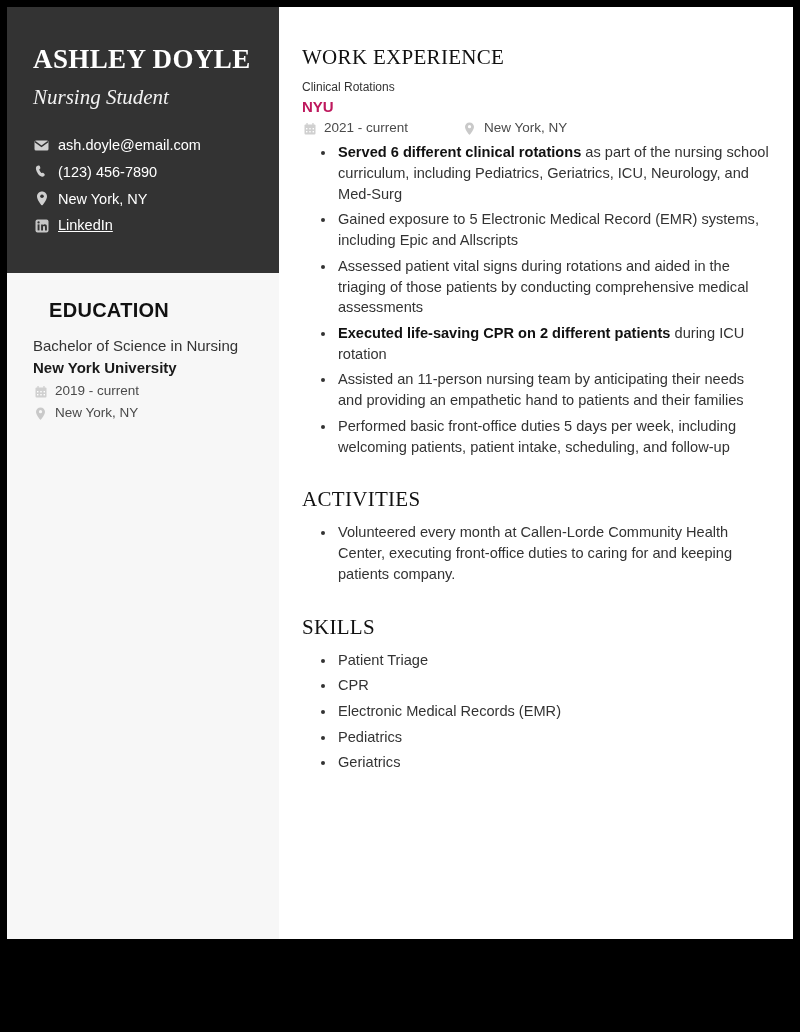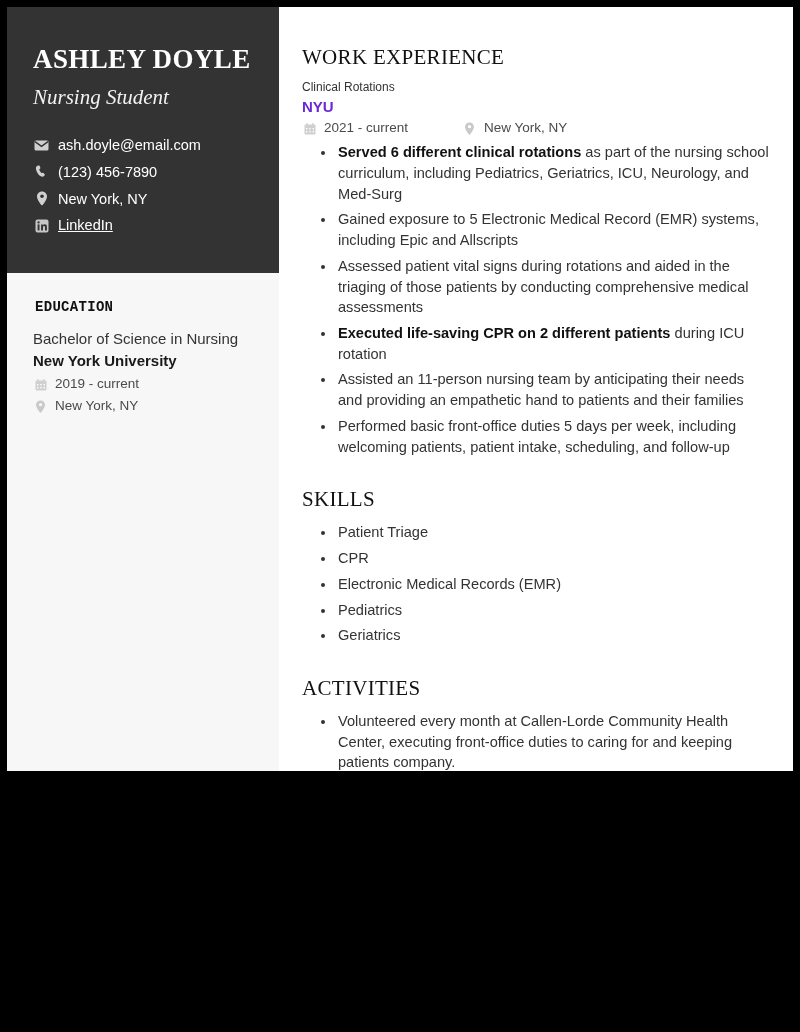--- a/index.html
+++ b/index.html
@@ -11,21 +11,21 @@
     width: 800px;
     height: 1032px;
     font-family: "Liberation Sans", sans-serif;
     overflow: hidden;
   }
   .page {
     position: absolute;
     left: 7px;
     top: 7px;
     width: 786px;
-    height: 764px;
+    height: 932px;
     background: #ffffff;
     display: flex;
     overflow: hidden;
   }
   
   .sidebar {
     width: 272px;
     flex: 0 0 272px;
     background: #f7f7f7;
     position: relative;
@@ -79,26 +79,26 @@
   .contact-item .ico svg { display: block; }
   .contact-link {
     color: #ffffff;
     text-decoration: underline;
   }
   
   .sidebar-body {
     padding: 26px 26px 20px 26px;
   }
   .side-heading {
-    font-family: Liberation Mono, monospace;
+    font-family: Liberation Sans, sans-serif;
     font-weight: bold;
-    font-size: 14px;
+    font-size: 20px;
     letter-spacing: 0.3px;
     color: #111111;
-    margin: 0 0 14px 2px;
+    margin: 0 0 14px 16px;
     text-transform: uppercase;
   }
   .edu-degree {
     font-size: 15px;
     color: #333333;
     line-height: 1.32;
     margin-bottom: 2px;
   }
   .edu-school {
     font-size: 15px;
@@ -143,21 +143,21 @@
   .section + .section { margin-top: 30px; }
   .job-name {
     font-size: 12px;
     color: #333333;
     line-height: 1.2;
     margin-bottom: 4px;
   }
   .employer {
     font-size: 15px;
     font-weight: bold;
-    color: #6d28d9;
+    color: #be185d;
     margin-bottom: 4px;
   }
   .job-meta {
     display: flex;
     align-items: center;
     margin-bottom: 4px;
   }
   .job-meta .meta-row { margin-bottom: 0; }
   .job-meta .meta-row:first-child { width: 160px; flex: 0 0 160px; }
   ul.bullets {
@@ -300,31 +300,31 @@
         <li><b></b><span>Gained exposure to 5 Electronic Medical Record (EMR) systems, including Epic and Allscripts</span></li>
         <li><b></b><span>Assessed patient vital signs during rotations and aided in the triaging of those patients by conducting comprehensive medical assessments</span></li>
         <li><b>Executed life-saving CPR on 2 different patients</b><span> during ICU rotation</span></li>
         <li><b></b><span>Assisted an 11-person nursing team by anticipating their needs and providing an empathetic hand to patients and their families</span></li>
         <li><b></b><span>Performed basic front-office duties 5 days per week, including welcoming patients, patient intake, scheduling, and follow-up</span></li>
       </ul>
     </section>
 
 
     <section class="section">
+      <h2 class="main-heading">ACTIVITIES</h2>
+      <ul class="bullets">
+        <li>Volunteered every month at Callen-Lorde Community Health Center, executing front-office duties to caring for and keeping patients company.</li>
+      </ul>
+    </section>
+
+    <section class="section">
       <h2 class="main-heading">SKILLS</h2>
       <ul class="bullets tight">
         <li>Patient Triage</li>
         <li>CPR</li>
         <li>Electronic Medical Records (EMR)</li>
         <li>Pediatrics</li>
         <li>Geriatrics</li>
       </ul>
     </section>
 
-    <section class="section">
-      <h2 class="main-heading">ACTIVITIES</h2>
-      <ul class="bullets">
-        <li>Volunteered every month at Callen-Lorde Community Health Center, executing front-office duties to caring for and keeping patients company.</li>
-      </ul>
-    </section>
-
   </main>
 </div>
 
 </body></html>

